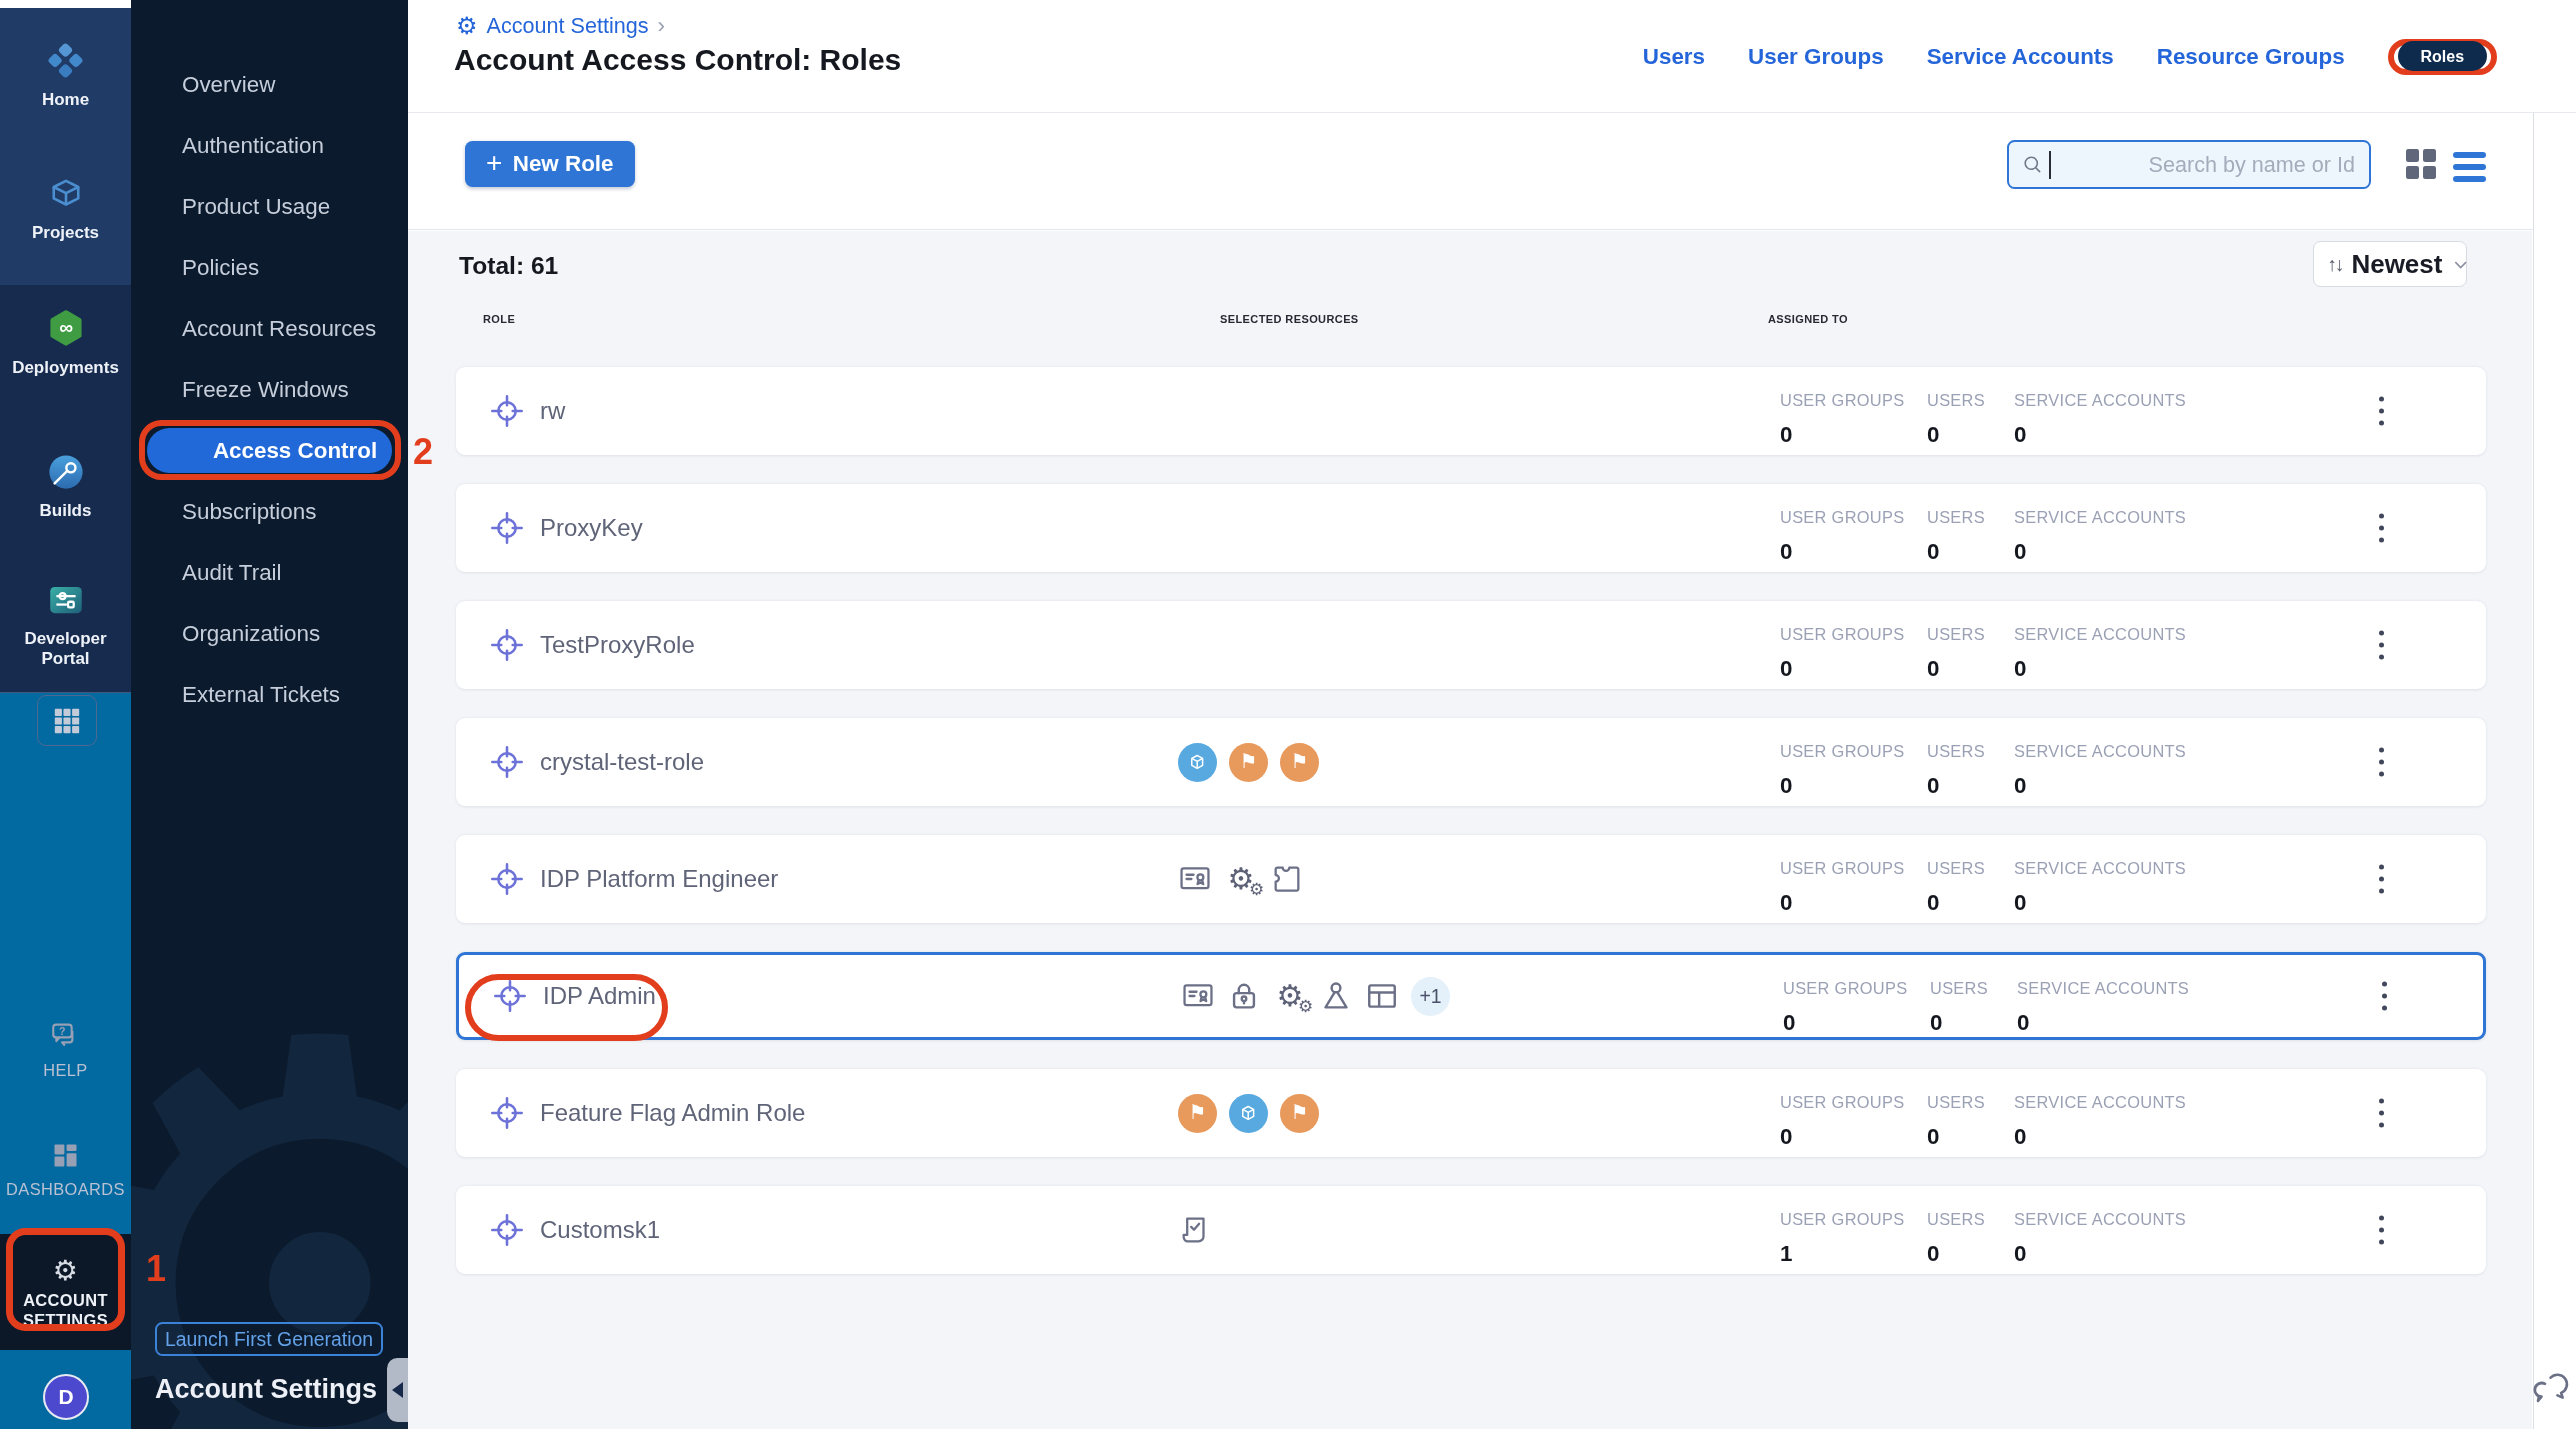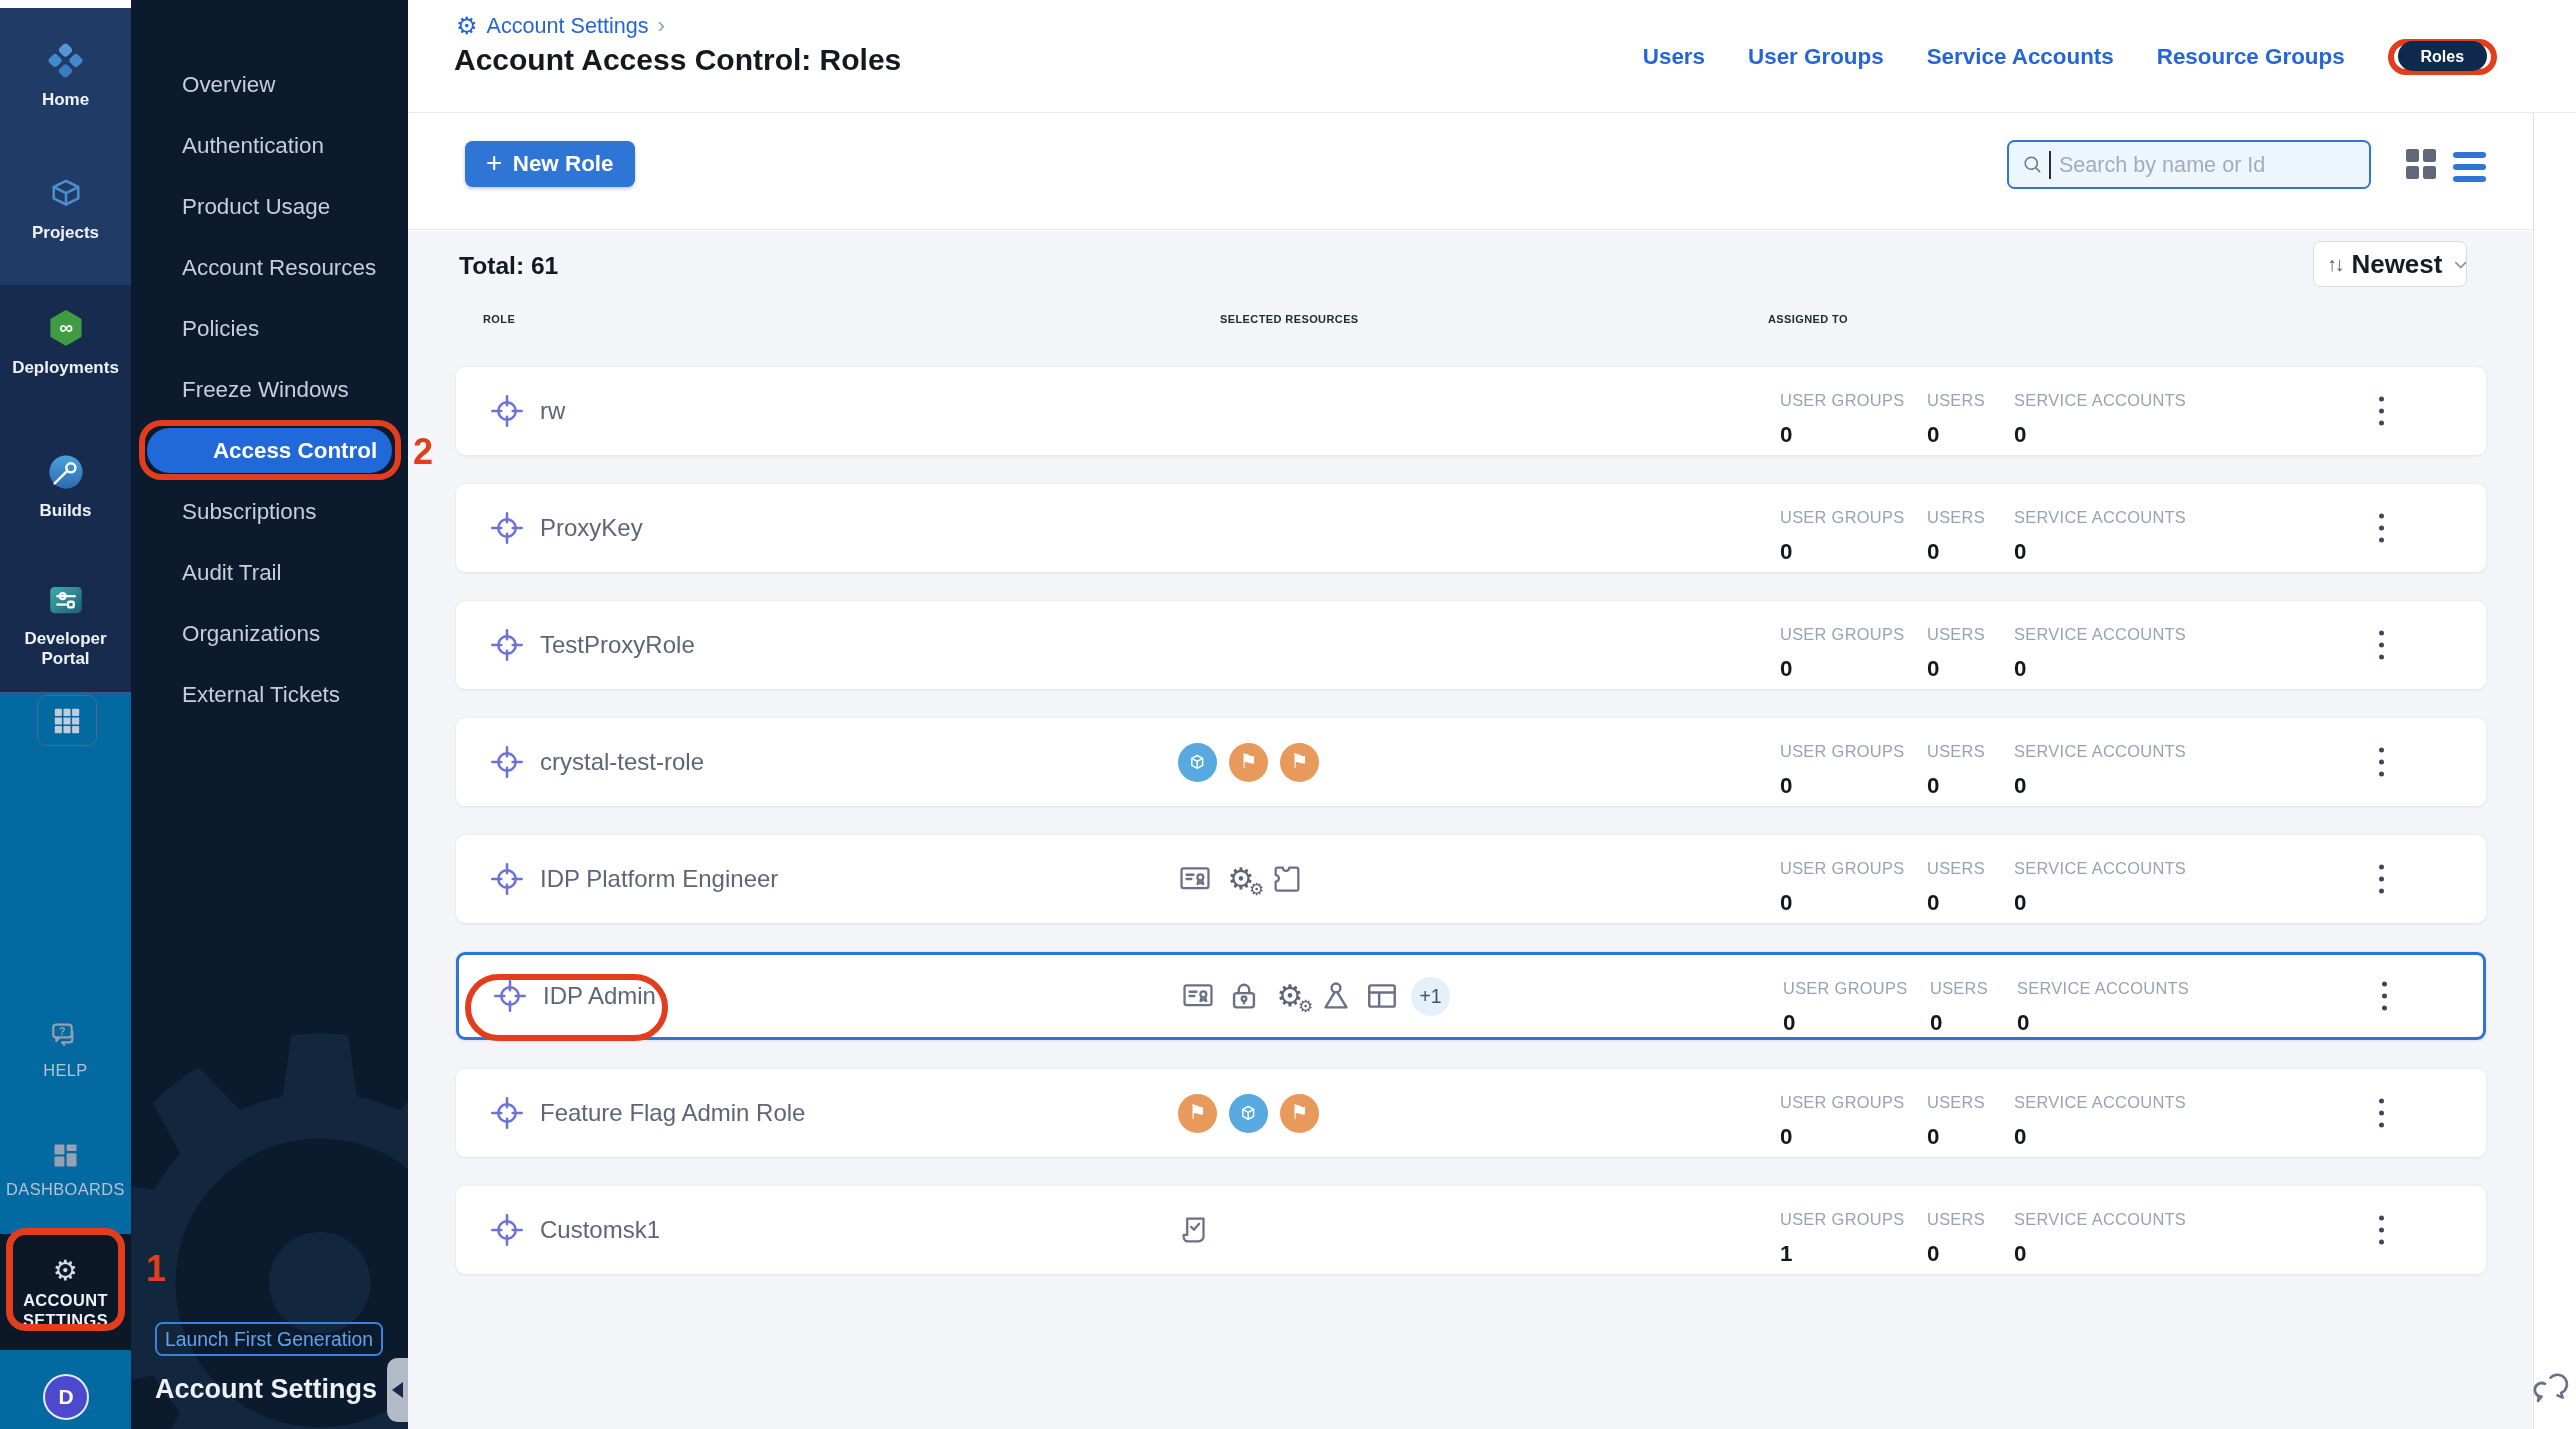--- a/index.html
+++ b/index.html
@@ -56,21 +56,21 @@
   .tab-pill-ring{border:6.7px solid #e23e1d;border-radius:21px;padding:3px 4.5px;}
   .tab-pill{background:#0e2b4d;color:#fff;border-radius:745px;padding:6.7px 22.4px;font-size:16px;font-weight:bold;cursor:pointer;}
 
   .main-toolbar{position:absolute;top:113px;left:0;right:0;height:116px;background:#fff;border-bottom:1.5px solid #e3e6ec;}
   .new-role-btn{position:absolute;left:57px;top:28px;height:46px;padding:0 21px;background:#2e75d6;border:none;
                 border-radius:7.5px;color:#fff;display:flex;align-items:center;gap:10.4px;font-size:22.4px;font-weight:bold;
                 cursor:pointer;box-shadow:0 1.5px 3.7px rgba(20,40,90,.25);font-family:inherit;}
   .new-role-btn .plus{font-size:28px;font-weight:400;line-height:1;margin-top:-2.2px;}
   .search-box{position:absolute;left:1599px;top:27px;width:364px;height:49px;border:2.2px solid #2e75d6;border-radius:7.5px;
               background:#edf6fd;display:flex;align-items:center;padding:0 12px;gap:6px;box-sizing:border-box;}
-  .search-box input{flex:1;background:transparent;border:none;outline:none;font-size:21.6px;color:#30343f;font-family:inherit;min-width:0;}
+  .search-box input{flex:1;background:transparent;border:none;outline:none;font-size:21.6px;color:#30343f;font-family:inherit;min-width:0;text-align:right;}
   .search-box input::placeholder{color:#a4abba;}
   .caret{width:1.5px;height:28px;background:#2a2e38;}
   .view-grid{position:absolute;left:1998px;top:36px;width:31px;height:31px;display:grid;
              grid-template-columns:13.4px 13.4px;grid-template-rows:13.4px 13.4px;gap:3.7px;cursor:pointer;}
   .view-grid i{background:#61677a;border-radius:2.2px;}
   .view-list{position:absolute;left:2045px;top:39px;width:33px;display:flex;flex-direction:column;gap:6px;cursor:pointer;}
   .view-list i{height:6px;border-radius:3px;background:#2e75d6;}
 
   .list-area{position:absolute;top:231px;left:0;width:2124px;bottom:0;background:#f3f5f9;}
   .right-strip{position:absolute;top:113px;right:0;width:42px;bottom:0;background:#fff;border-left:1.5px solid #dcdfe6;}
@@ -252,24 +252,24 @@
       <div class="nav-item">
         <span>Overview</span>
       </div>
       <div class="nav-item">
         <span>Authentication</span>
       </div>
       <div class="nav-item">
         <span>Product Usage</span>
       </div>
       <div class="nav-item">
+        <span>Policies</span>
+      </div>
+      <div class="nav-item">
         <span>Account Resources</span>
-      </div>
-      <div class="nav-item">
-        <span>Policies</span>
       </div>
       <div class="nav-item">
         <span>Freeze Windows</span>
       </div>
       <div class="nav-item active">
         <span>Access Control</span>
       </div>
       <div class="nav-item">
         <span>Subscriptions</span>
       </div>

